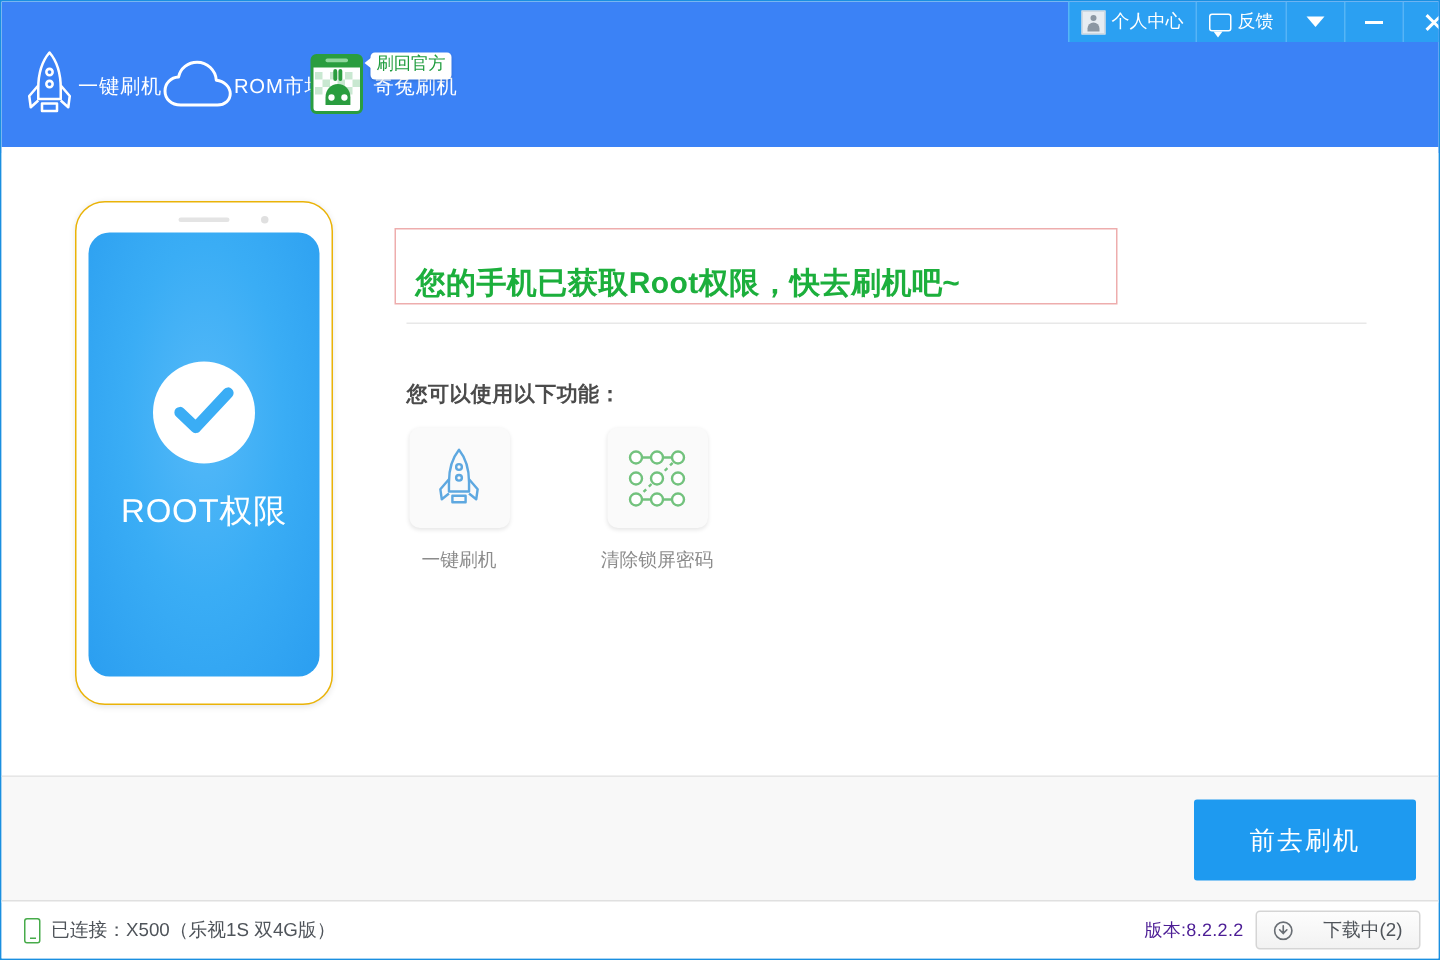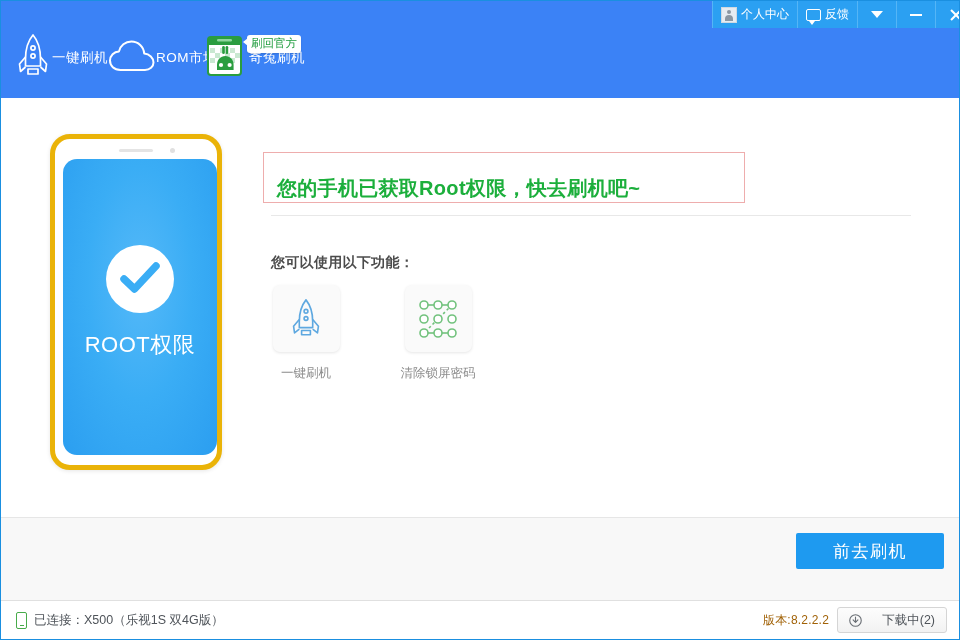--- a/index.html
+++ b/index.html
@@ -269,21 +269,21 @@
     height: 419px;
     background: #ffffff;
   }
 
   
   .phone {
     position: absolute;
     left: 49px; top: 36px;
     width: 172px; height: 336px;
     background: #ffffff;
-    border: 5px solid #eab308;
+    border: 1px solid #eab308;
     border-radius: 20px;
     box-shadow: 0 1px 4px rgba(0,0,0,.10);
     box-sizing: border-box;
   }
   .phone-speaker {
     position: absolute;
     left: 50%; top: 10px;
     transform: translateX(-50%);
     width: 34px; height: 3px;
     background: #e4e4e4;
@@ -396,21 +396,21 @@
     position: absolute;
     left: 0; top: 516px;
     width: 958px;
     height: 84px;
     background: #f8f8f8;
     border-top: 1px solid #e6e6e6;
   }
   .cta {
     position: absolute;
     right: 15px; top: 15px;
-    width: 148px; height: 36px;
+    width: 148px; height: 54px;
     background: #1e9af0;
     border: none;
     border-radius: 2px;
     color: #ffffff;
     font-size: 17px;
     font-family: inherit;
     letter-spacing: 1.5px;
     cursor: pointer;
   }
 
@@ -447,21 +447,21 @@
     background: #47ab4a;
   }
   .conn-text {
     color: #4f545a;
     font-size: 12.5px;
     white-space: nowrap;
   }
   .ver {
     position: absolute;
     right: 130px;
-    color: #a16207;
+    color: #4c1d95;
     font-size: 12px;
     letter-spacing: .2px;
   }
   .dl-btn {
     position: absolute;
     right: 12px;
     display: flex;
     align-items: center;
     gap: 20px;
     height: 26px;

